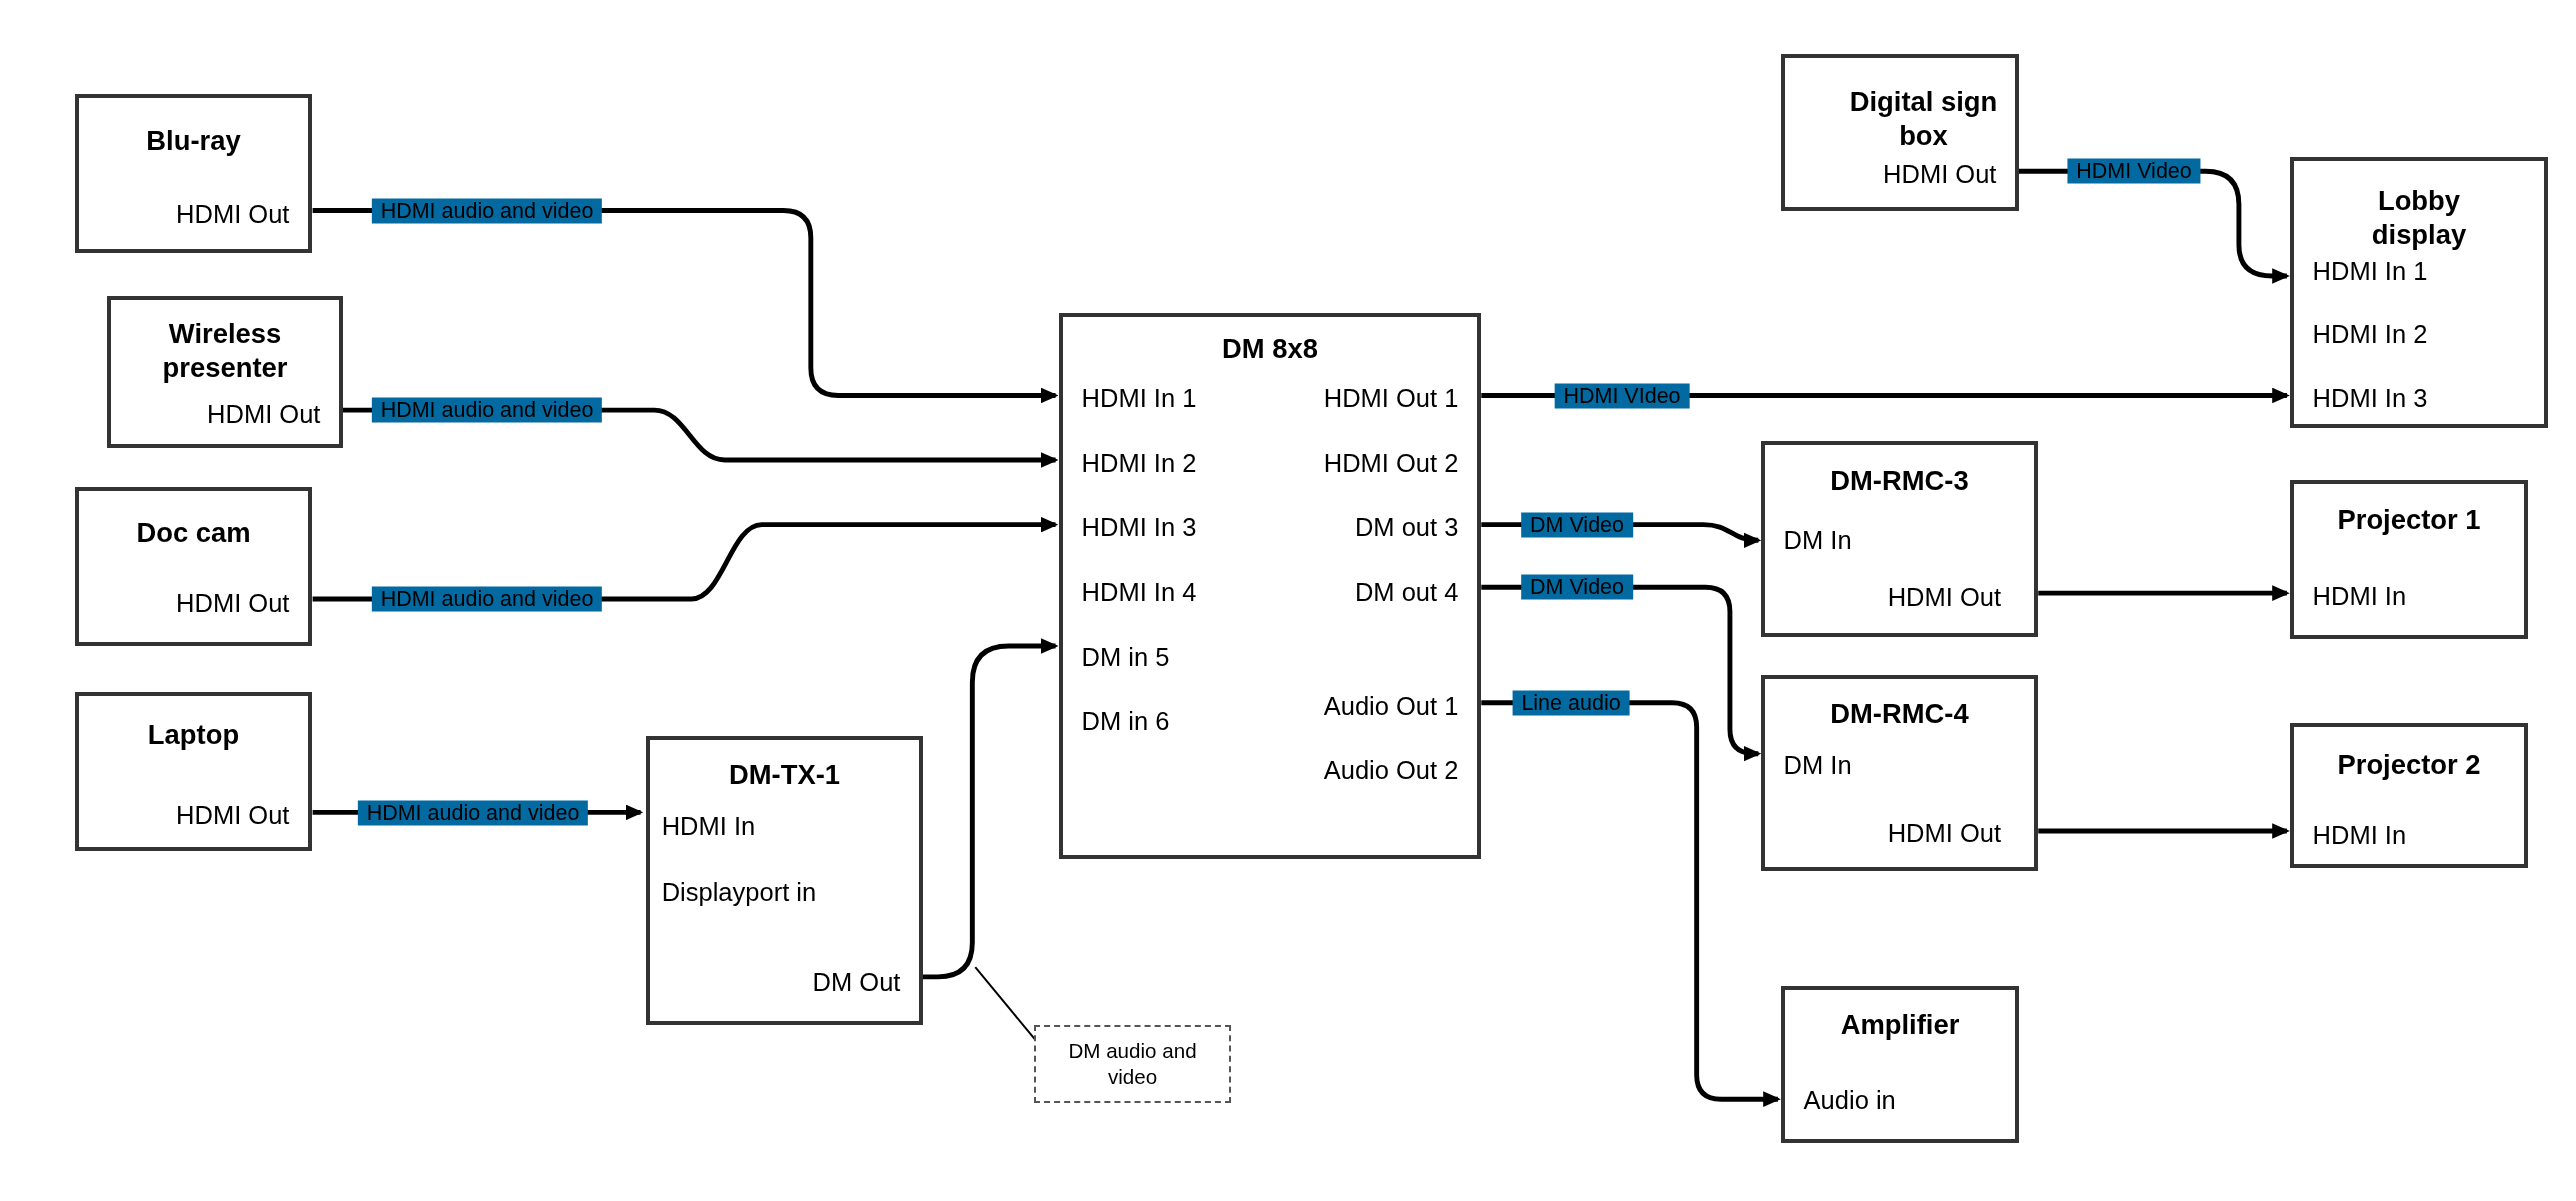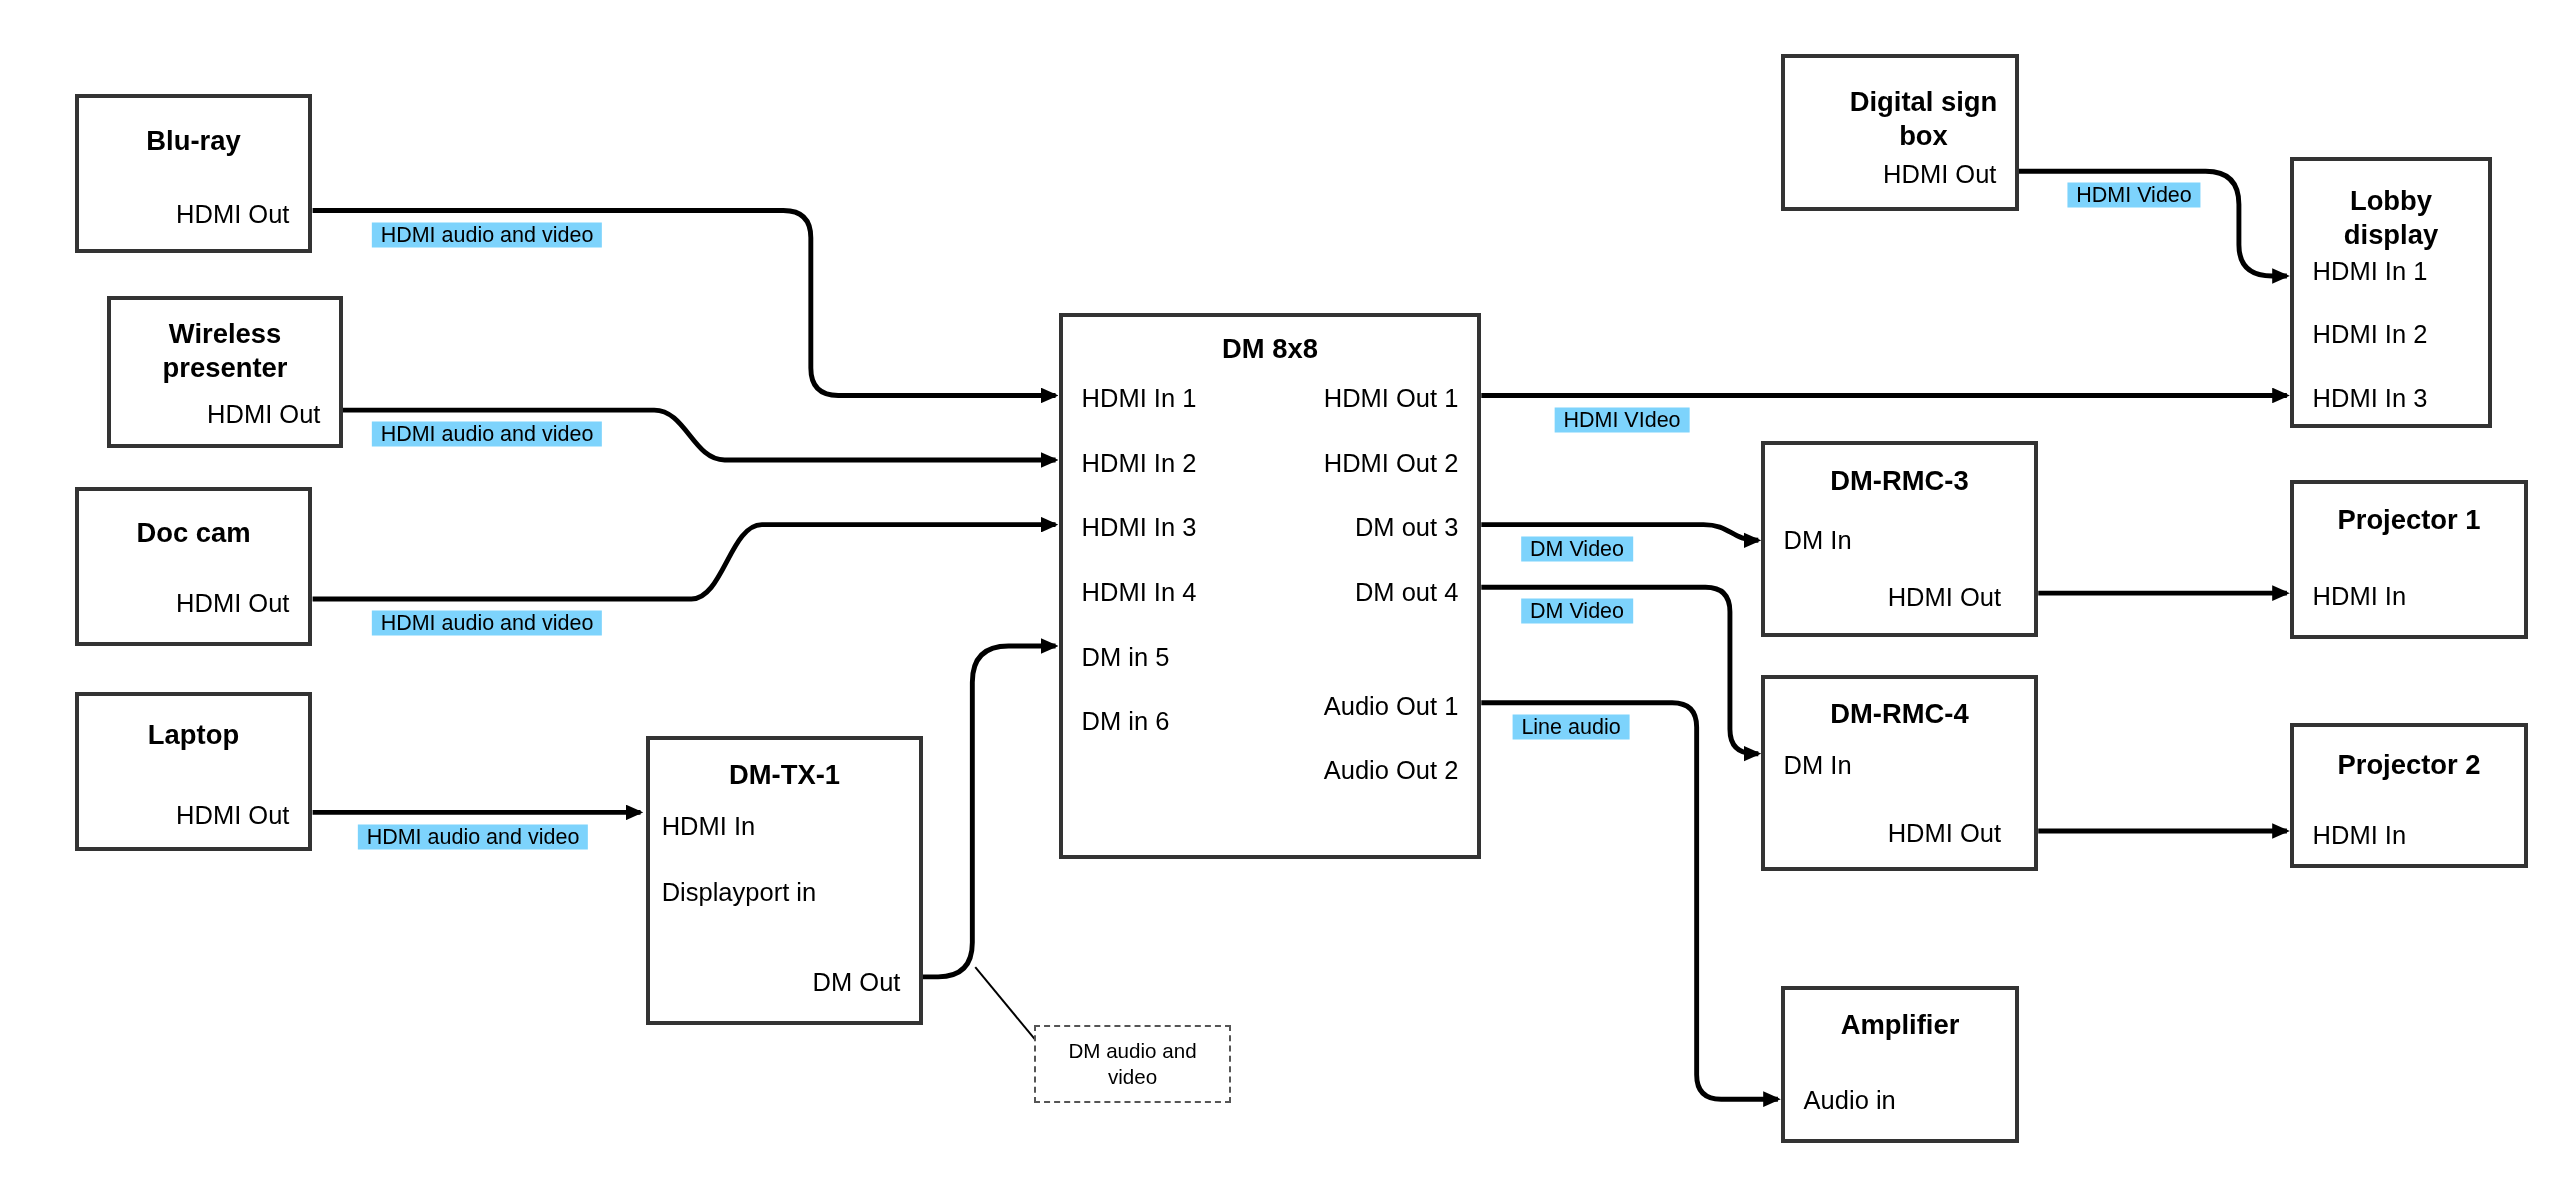--- a/index.html
+++ b/index.html
@@ -20,21 +20,21 @@
     transform:translateY(-50%);white-space:pre-line;
   }
   .p{
     position:absolute;font-size:25.5px;transform:translateY(-50%);
     white-space:nowrap;line-height:25.5px;
   }
   .p.l{left:18.6px;}
   .p.r{right:18.6px;text-align:right;}
   .wire-label{
     position:absolute;transform:translate(-50%,-50%);
-    background:#7dd3fc;padding:0 8.8px;font-size:21.5px;white-space:nowrap;z-index:3;margin-top:24px;
+    background:#0369a1;padding:0 8.8px;font-size:21.5px;white-space:nowrap;z-index:3;
   }
   .note{
     position:absolute;border:2px dashed #555555;box-sizing:border-box;
     display:flex;align-items:center;justify-content:center;text-align:center;
     font-size:20.6px;line-height:26.4px;white-space:pre-line;background:#ffffff;z-index:2;
   }
 </style>
 </head>
 <body>
 
@@ -104,21 +104,21 @@
     <div class="p r" style="top:390px;">Audio Out 1</div>
     <div class="p r" style="top:454px;">Audio Out 2</div>
   </div>
 
   <div class="node" style="left:1781px;top:54px;width:238px;height:157px;">
     <div class="t" style="top:61px;padding-left:47px;">Digital sign
 box</div>
     <div class="p r" style="top:117px;">HDMI Out</div>
   </div>
 
-  <div class="node" style="left:2290px;top:157px;width:202px;height:271px;">
+  <div class="node" style="left:2290px;top:157px;width:258px;height:271px;">
     <div class="t" style="top:57px;">Lobby
 display</div>
     <div class="p l" style="top:111px;">HDMI In 1</div>
     <div class="p l" style="top:174px;">HDMI In 2</div>
     <div class="p l" style="top:238px;">HDMI In 3</div>
   </div>
 
   <div class="node" style="left:1761px;top:441px;width:277px;height:196px;">
     <div class="t" style="top:36px;">DM-RMC-3</div>
     <div class="p l" style="top:96px;">DM In</div>

